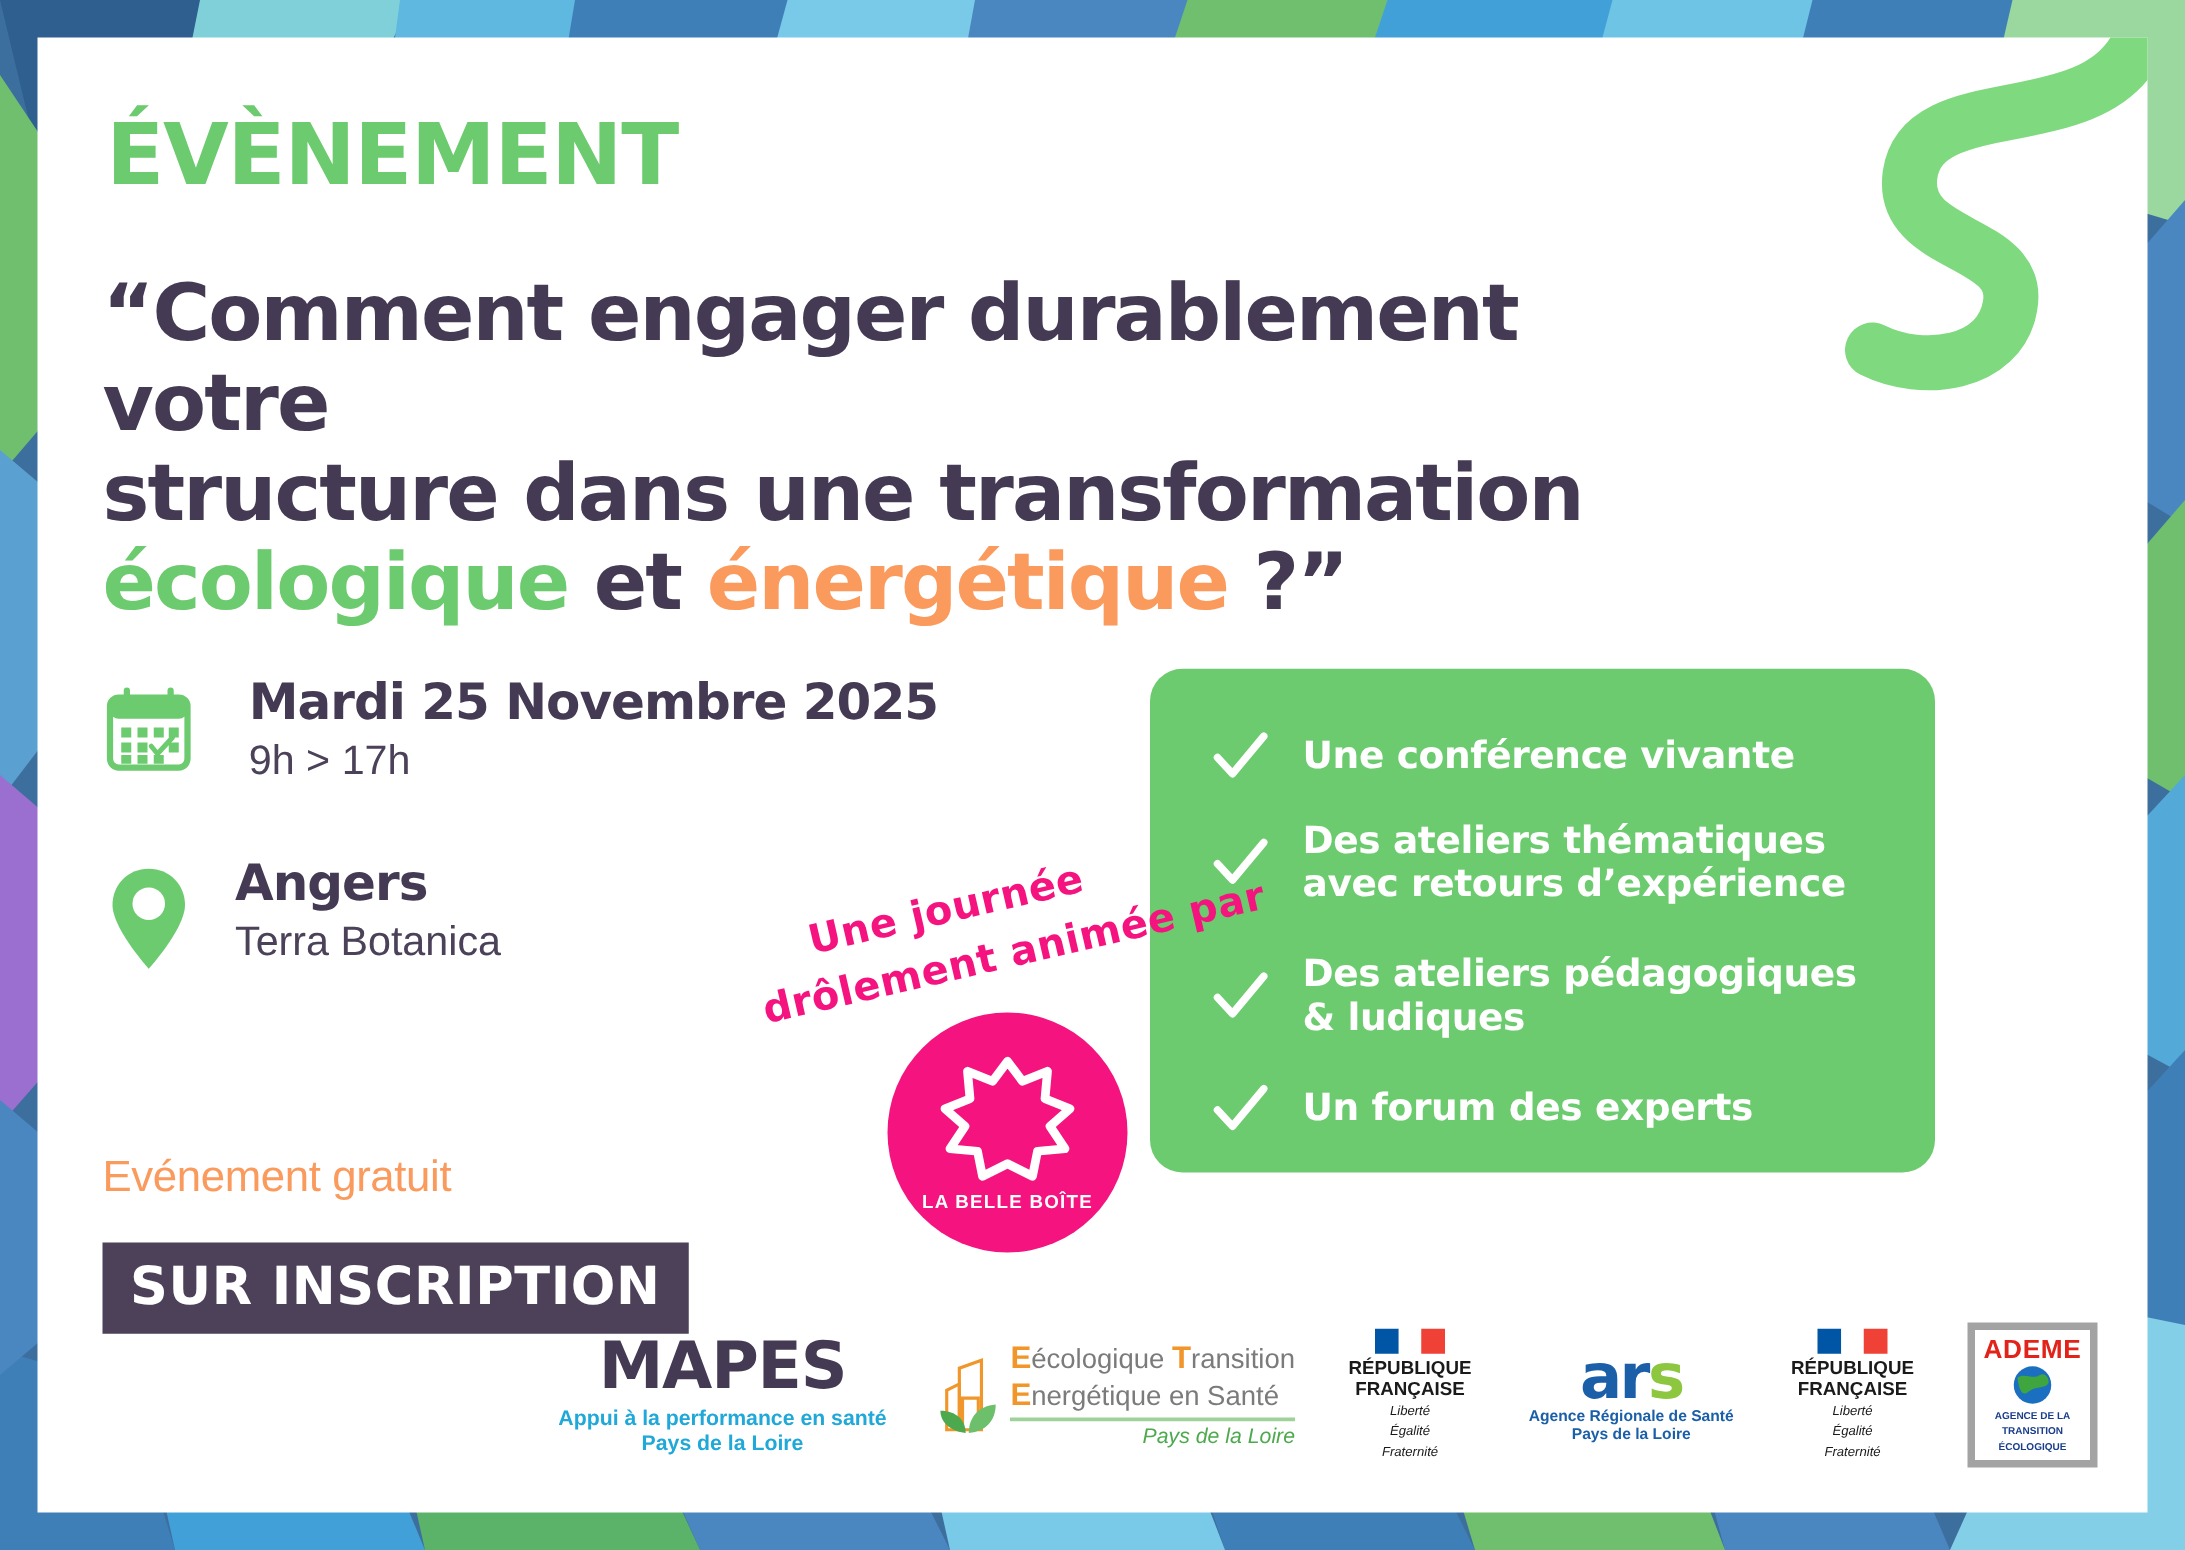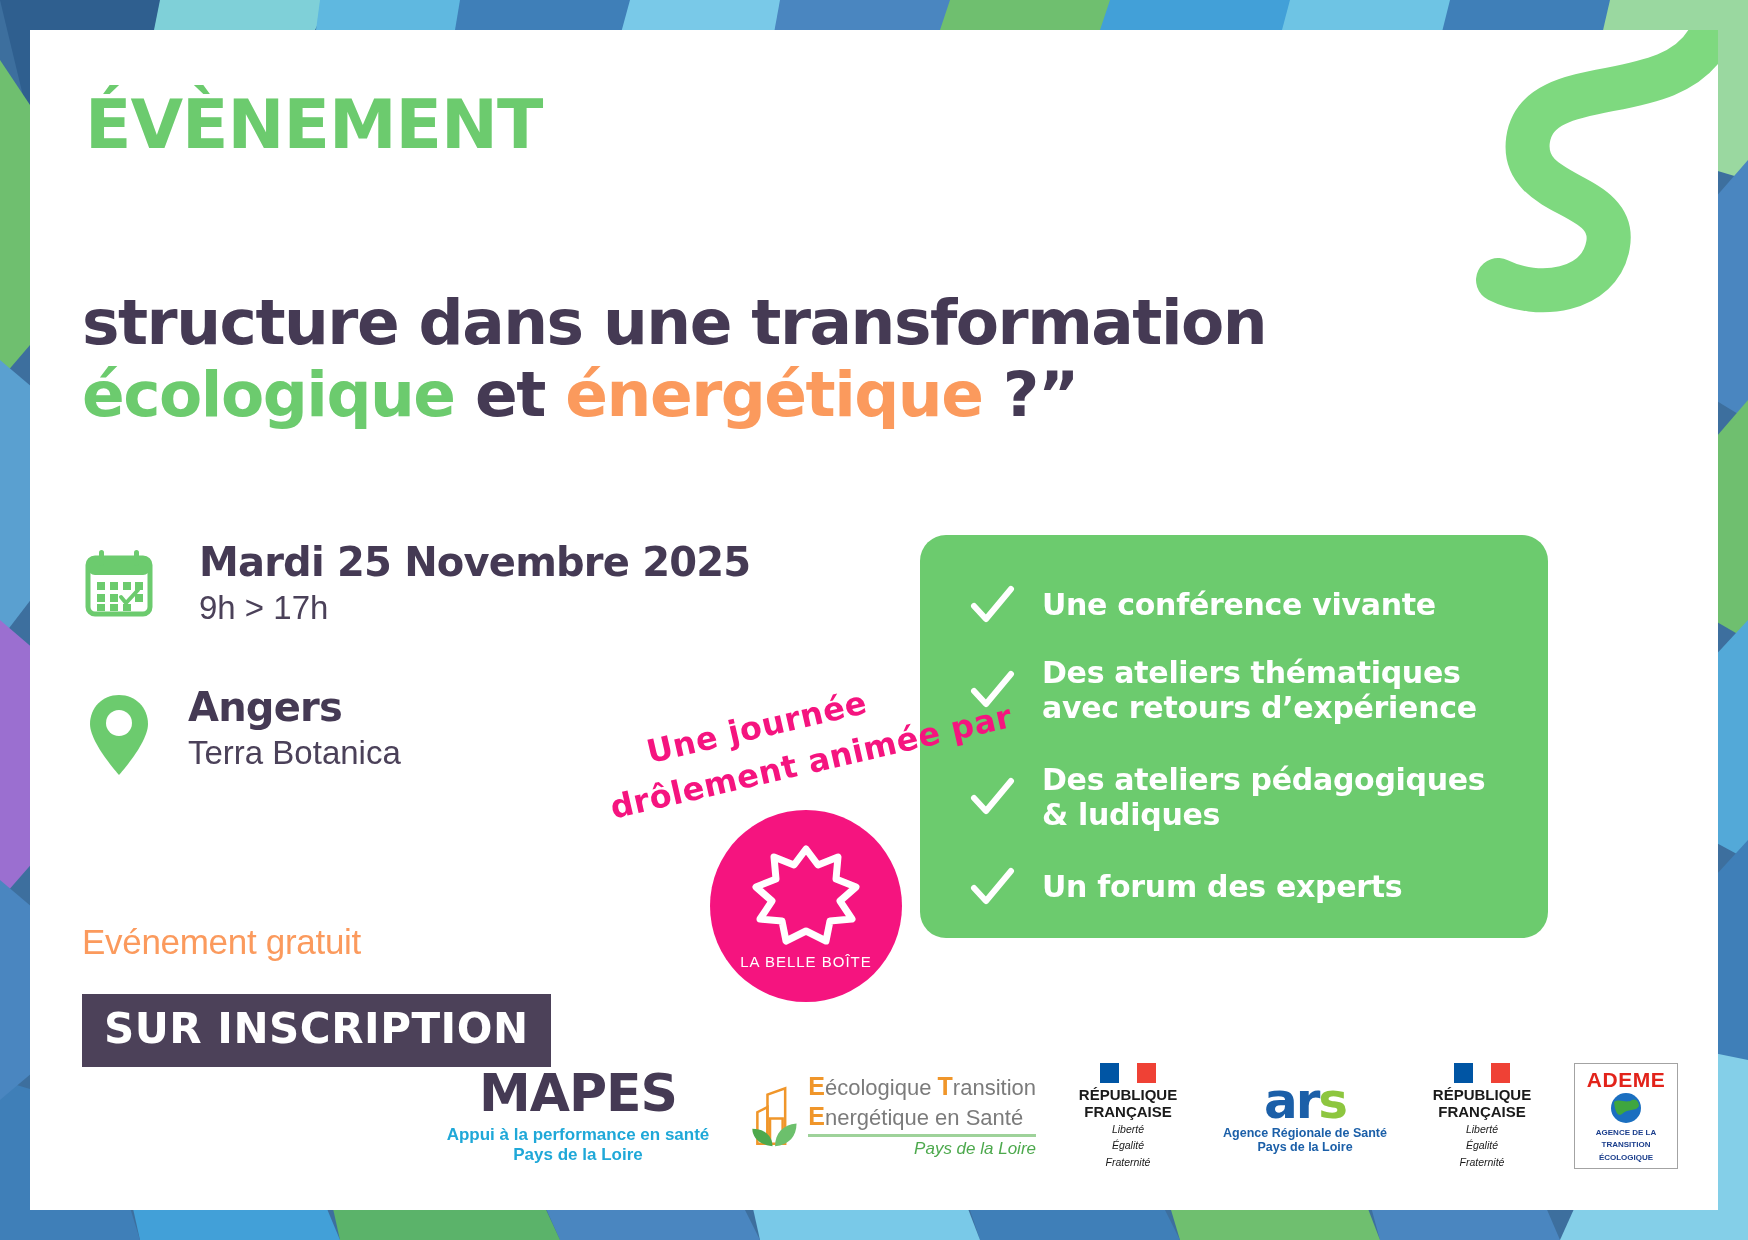--- a/index.html
+++ b/index.html
@@ -86,21 +86,21 @@
   .tagline div:nth-child(2){ margin-left:-48px; }
 
   
   .bb-logo {
     position:absolute; left:680px; top:780px;
     width:192px; height:192px; border-radius:50%;
     background:#f5147f; z-index:5;
     display:flex; flex-direction:column; align-items:center; justify-content:center;
   }
   .bb-logo .bb-name {
-    color:#ffffff; font-size:15px; font-weight:normal; letter-spacing:1px;
+    color:#ffffff; font-size:15px; font-weight:bold; letter-spacing:1px;
     margin-top:6px; font-family:"Liberation Sans", sans-serif;
   }
 
   
   .panel {
     position:absolute; left:890px; top:505px;
     width:628px; height:403px;
     background:#6ccb6e; border-radius:26px;
     padding:34px 30px 0 48px;
     z-index:4;
@@ -146,21 +146,21 @@
   .rf-t { font-size:15px; font-weight:bold; color:#1a1a1a; line-height:1.1; }
   .rf-m { font-size:10.5px; color:#1a1a1a; font-style:italic; line-height:1.25; margin-top:3px; }
 
   .ars-w { width:170px; text-align:center; }
   .ars-name { font-size:50px; font-weight:bold; letter-spacing:-2px; line-height:0.9;
               font-family:"DejaVu Sans", sans-serif; }
   .ars-a { color:#1b5fa8; } .ars-r { color:#1b5fa8; } .ars-s { color:#8dc63f; }
   .ars-s1 { font-size:12.5px; color:#1b5fa8; font-weight:bold; margin-top:2px; }
   .ars-s2 { font-size:12.5px; color:#1b5fa8; font-weight:bold; }
 
-  .ademe-w { width:104px; border:1px solid #a3a3a3; padding:5px 4px; text-align:center; }
+  .ademe-w { width:104px; border:6px solid #a3a3a3; padding:5px 4px; text-align:center; }
   .ademe-n { font-size:21px; font-weight:bold; color:#e2231a; letter-spacing:0.5px; line-height:1; }
   .ademe-s { font-size:8px; font-weight:bold; color:#1b3e8c; line-height:1.3; margin-top:2px; }
 </style>
 </head>
 <body>
 
 <svg id="bg" viewBox="0 0 1748 1240" preserveAspectRatio="none">
   <rect width="1748" height="1240" fill="#3d6f9e"></rect>
   <polygon points="0,0 170,0 60,250" fill="#2f5f8f"></polygon>
   <polygon points="160,0 330,0 250,160 120,200" fill="#7fd0d8"></polygon>
@@ -195,21 +195,21 @@
 
 <div id="card">
 
   <svg id="squiggle" viewBox="0 0 480 300">
     <path d="M470,10 C430,80 300,40 290,110 C282,170 380,160 370,215 C362,262 300,270 260,250" stroke="#7ed97f" stroke-width="44" fill="none" stroke-linecap="round"></path>
   </svg>
 
   <div class="evt-label">ÉVÈNEMENT</div>
 
   <div class="headline">
-    <br>
+    <span>“Comment engager durablement votre</span><br>
     <span>structure dans une transformation</span><br>
     <span class="eco">écologique</span><span> et </span><span class="ener">énergétique</span><span> ?”</span>
   </div>
 
   <div class="info-date">
     <div class="ico-wrap">
       <svg width="74" height="74" viewBox="0 0 74 74">
         <rect x="6" y="12" width="62" height="56" rx="7" fill="none" stroke="#6ccb6e" stroke-width="5"></rect>
         <rect x="6" y="12" width="62" height="17" rx="7" fill="#6ccb6e"></rect>
         <rect x="17" y="4" width="5" height="16" rx="2.5" fill="#6ccb6e"></rect>

